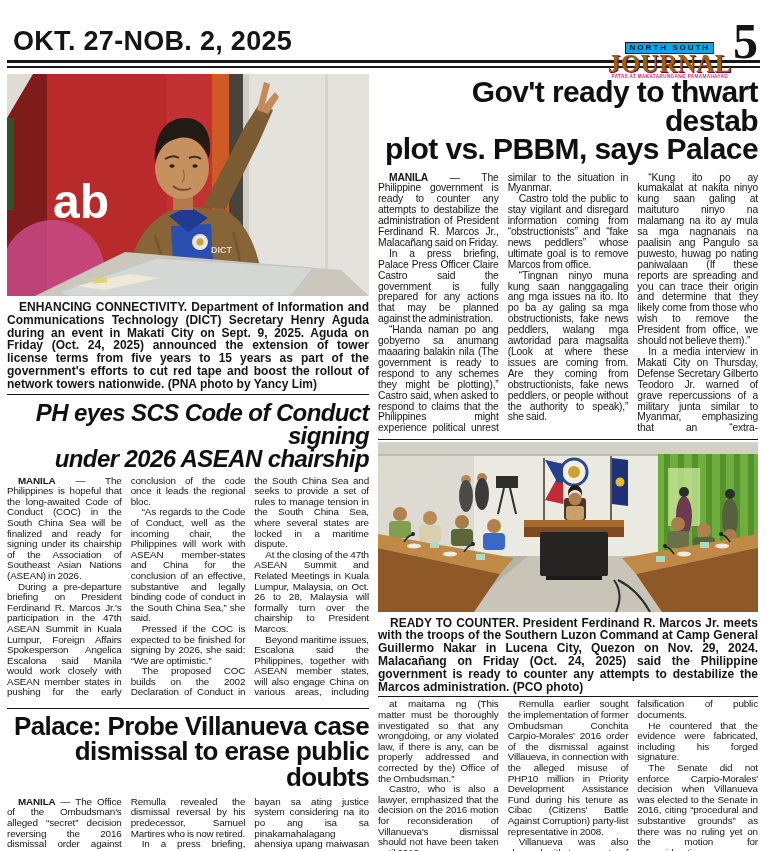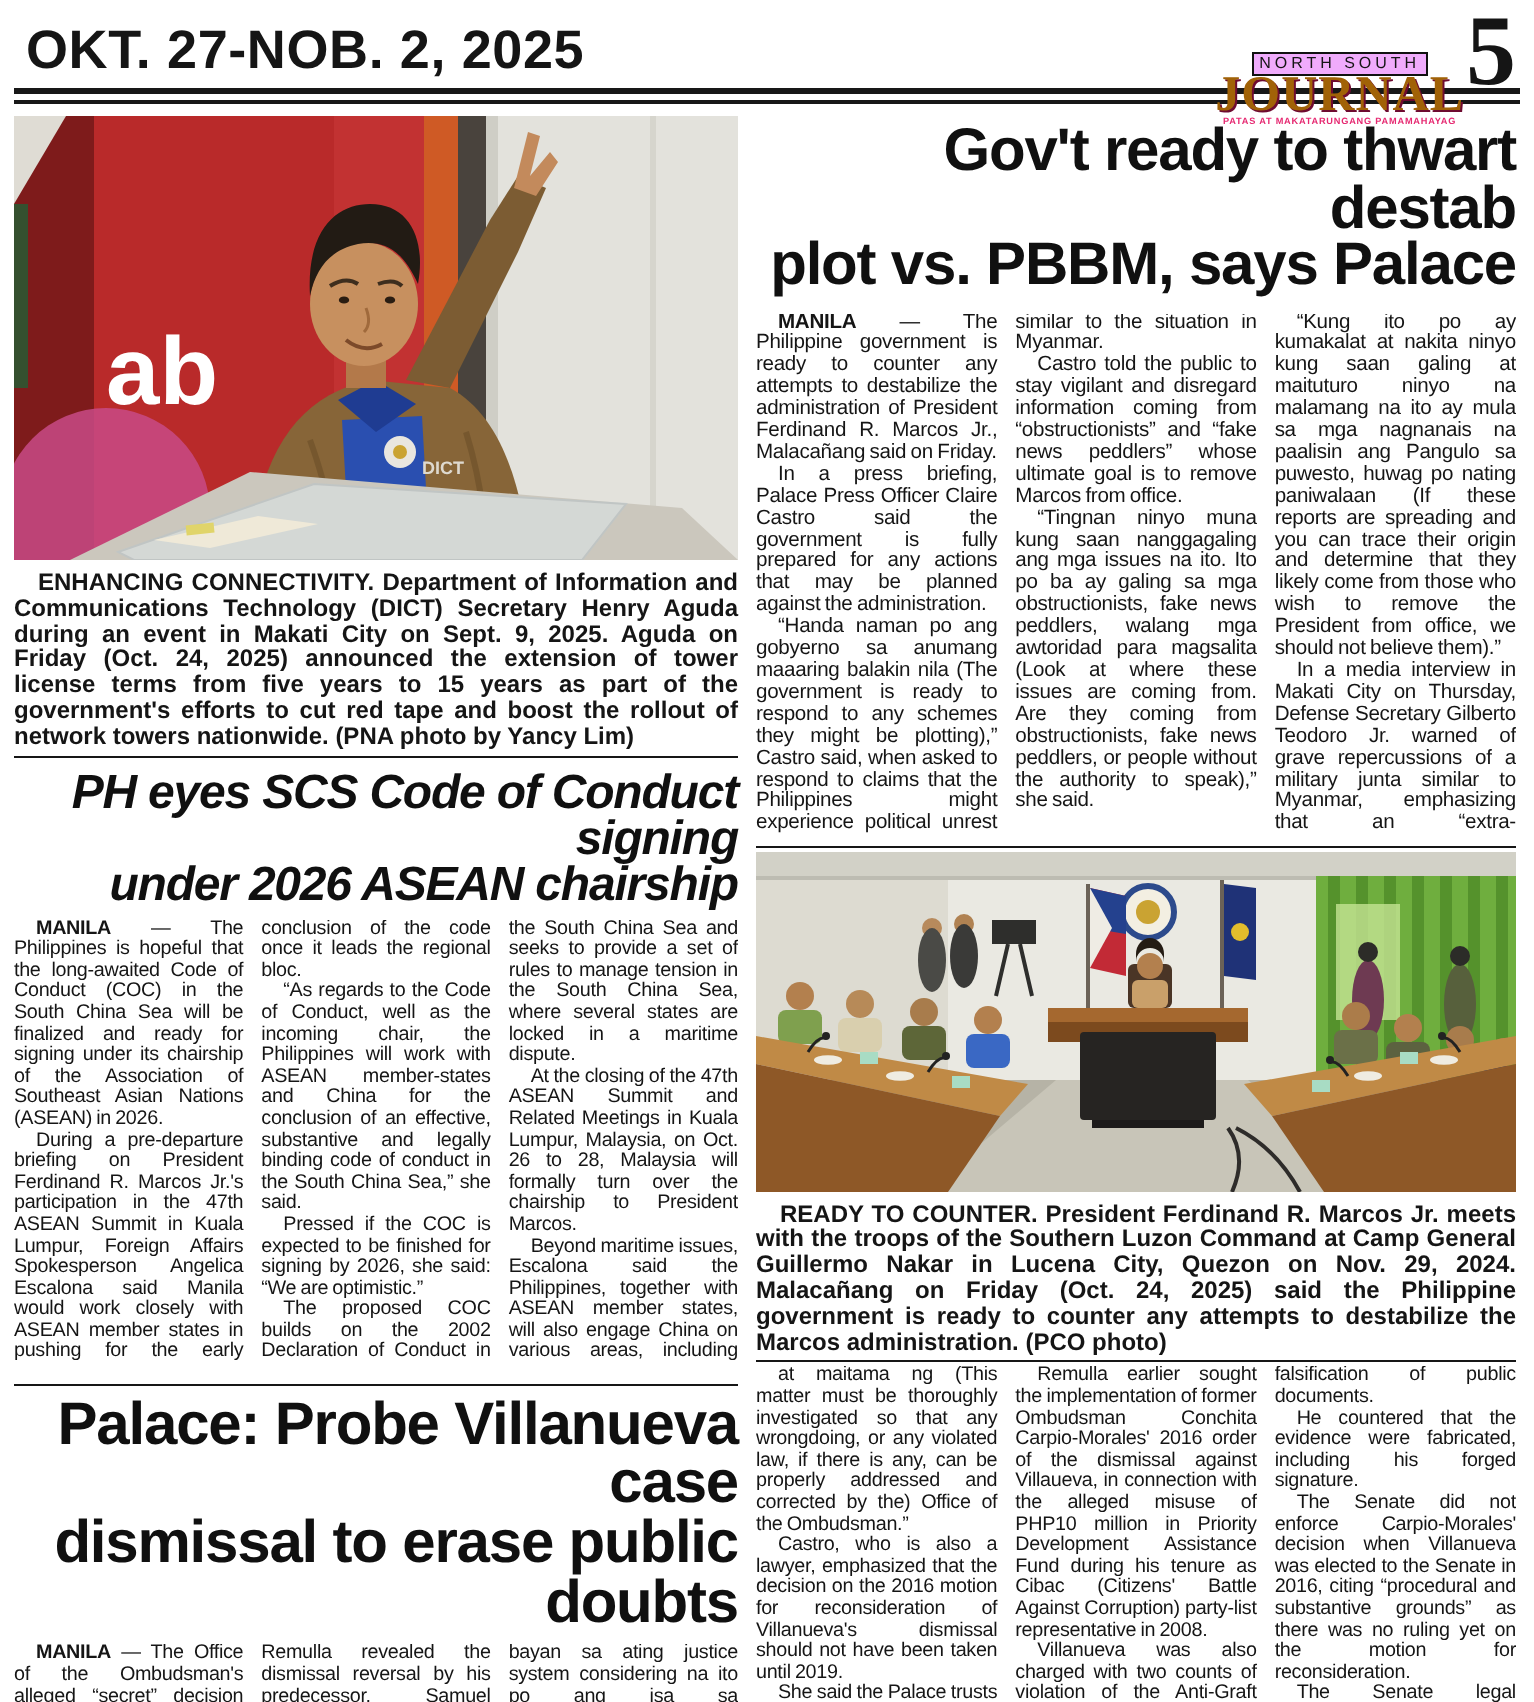--- a/index.html
+++ b/index.html
@@ -1,43 +1,43 @@
 <!DOCTYPE html>
 <html lang="en"><head>
 <meta charset="utf-8">
 <style>
   html,body{margin:0;padding:0;background:#ffffff;}
   body{width:767px;height:851px;overflow:hidden;font-family:"Liberation Sans",sans-serif;color:#151515;}
-  .page{position:relative;width:767px;height:851px;box-sizing:border-box;padding:0 7px;}
+  .page{position:relative;width:767px;height:851px;box-sizing:border-box;padding:16px 7px;}
 
   
   .hdr{position:relative;height:44px;}
   .issue-date{position:absolute;left:6px;top:10px;font-size:27px;font-weight:bold;letter-spacing:.3px;white-space:nowrap;}
   .masthead{position:absolute;right:2px;top:6px;display:flex;align-items:flex-start;}
   .mh-stack{text-align:center;line-height:1;}
-  .mh-top{display:inline-block;font-size:8px;font-weight:normal;letter-spacing:2px;border:1.5px solid #111;padding:1px 3px;background:#f0abfc;margin-top:20px;}
+  .mh-top{display:inline-block;font-size:8px;font-weight:bold;letter-spacing:2px;border:1.5px solid #111;padding:1px 3px;background:#0ea5e9;margin-top:20px;}
   .mh-name{font-family:"Liberation Serif",serif;font-size:25px;font-weight:bold;letter-spacing:.5px;line-height:.8;color:#a16207;text-shadow:1px 1px 0 #6e0b30;}
   .mh-tag{font-size:4.6px;font-weight:bold;color:#e62a72;letter-spacing:.4px;margin-top:1px;}
   .mh-num{font-family:"Liberation Serif",serif;font-size:50px;font-weight:bold;line-height:.78;margin-left:1px;}
   .double-rule{border-top:3px solid #181818;border-bottom:2px solid #181818;height:3px;}
 
   
   .content{display:flex;gap:9px;margin-top:6px;}
   .col-left{width:362px;flex:none;}
   .col-right{width:380px;flex:none;}
 
   .photo{display:block;background:#ccc;}
   .caption{font-weight:bold;font-size:12px;line-height:1.07;text-align:justify;margin:5px 0 3px;}
   .caption p{margin:0;text-indent:12px;}
   .divider{border-top:1.5px solid #161616;margin:2px 0;}
 
   .headline{font-weight:bold;text-align:right;letter-spacing:-.6px;color:#101010;}
   .hl-destab{font-size:30px;line-height:.95;margin:4px 0 9px;}
   .hl-scs{font-size:24px;line-height:.97;margin:6px 0 5px;font-style:italic;}
-  .hl-palace{font-size:30px;line-height:.99;margin:5px 0 6px;}
+  .hl-palace{font-size:26px;line-height:.99;margin:5px 0 6px;}
 
   .body-cols{column-gap:9px;column-count:3;column-fill:auto;text-align:justify;overflow:hidden;
              letter-spacing:-.15px;word-spacing:-.5px;hyphens:auto;}
   .body-cols p{margin:0;text-indent:11px;}
   .destab-cols{height:264px;font-size:10.3px;line-height:1.06;}
   .scs-cols{height:230px;font-size:9.9px;line-height:1.07;}
   .palace-cols{height:168px;font-size:9.9px;line-height:1.07;}
   .vill2-cols{height:205px;font-size:9.9px;line-height:1.07;}
 </style>
 </head>

